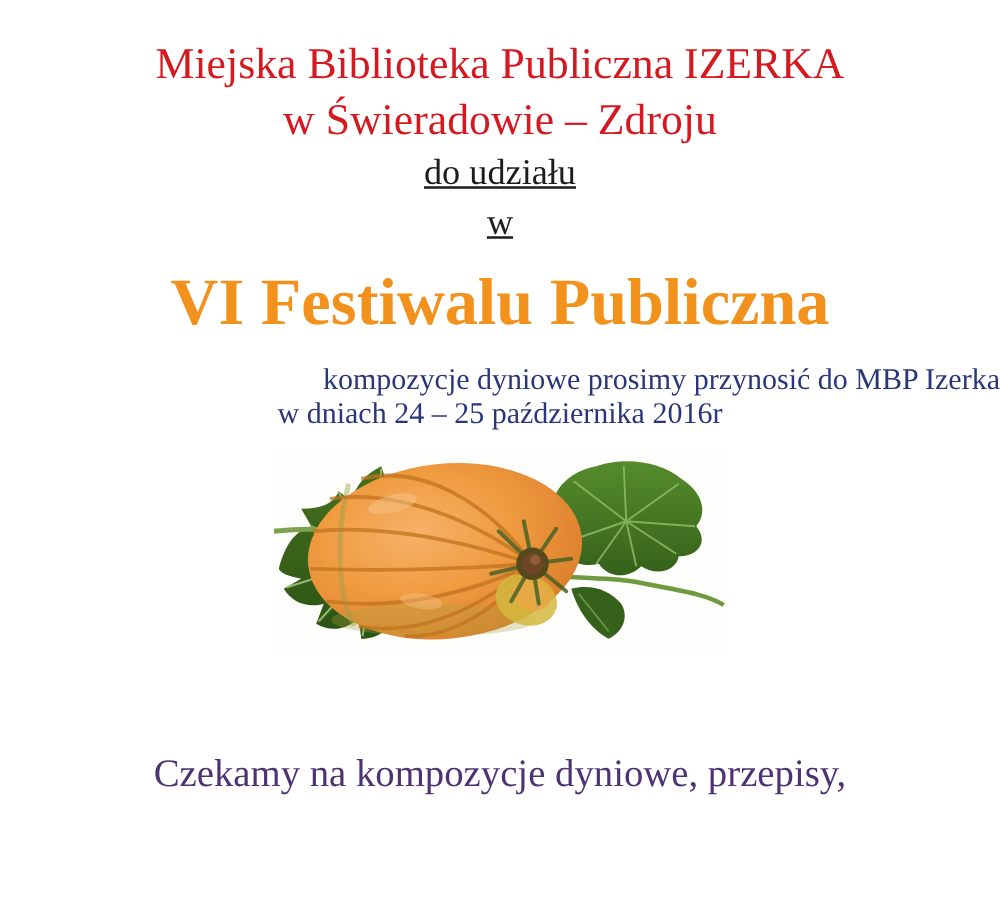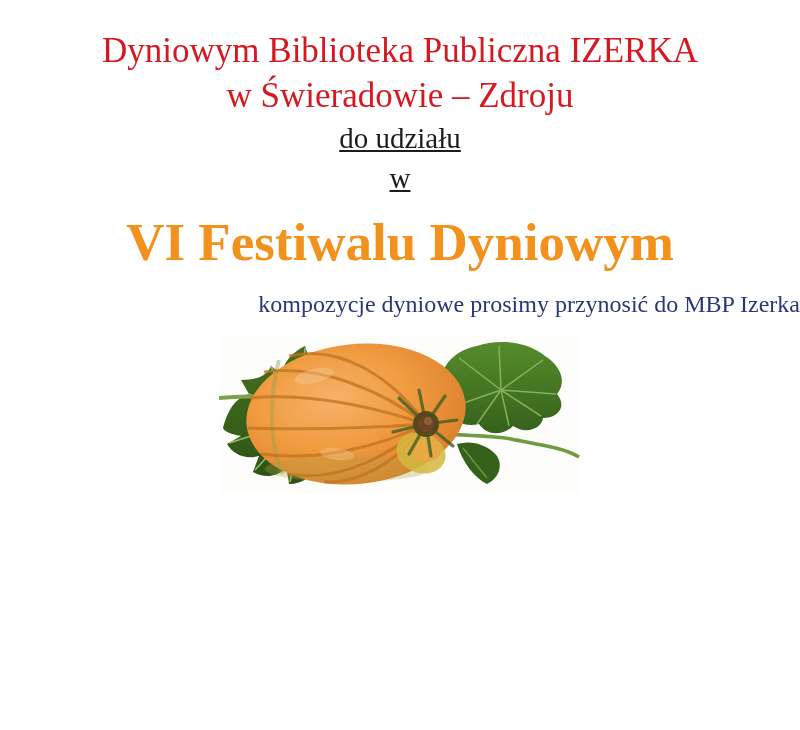--- a/index.html
+++ b/index.html
@@ -64,29 +64,30 @@
     font-size: 31px;
     line-height: 36px;
   }
   .purple.first { margin-top: 80px; }
 </style>
 </head>
 <body>
 
 <div class="poster">
 
-  <div class="hdr first">Dyniowym Biblioteka Publiczna IZERKA</div>
+  <div class="hdr first">Miejska Biblioteka Publiczna IZERKA</div>
   <div class="hdr">w Świeradowie – Zdroju</div>
 
   <div class="black">do udziału</div>
   <div class="black">w</div>
 
-  <h1 class="title">VI Festiwalu Dyniowym</h1>
+  <h1 class="title">VI Festiwalu Publiczna</h1>
 
   <div class="navy first">kompozycje dyniowe prosimy przynosić do MBP Izerka</div>
+  <div class="navy">w dniach 24 – 25 października 2016r</div>
 
   <div class="photo">
     <svg width="362" height="158" viewBox="0 0 362 158" xmlns="http://www.w3.org/2000/svg">
       <defs>
         <radialGradient id="pumpGrad" cx="40%" cy="38%" r="75%">
           <stop offset="0%" stop-color="#f6b269"></stop>
           <stop offset="45%" stop-color="#f09c41"></stop>
           <stop offset="80%" stop-color="#e18530"></stop>
           <stop offset="100%" stop-color="#ce7626"></stop>
         </radialGradient>
@@ -165,14 +166,15 @@
         <line x1="207" y1="88" x2="190" y2="118"></line>
         <line x1="207" y1="88" x2="174" y2="96"></line>
       </g>
 
       <circle cx="207" cy="88" r="13" fill="#56491c"></circle>
       <circle cx="207" cy="88" r="8.5" fill="#6f4526"></circle>
       <circle cx="209" cy="85" r="4" fill="#8f5e35"></circle>
     </svg>
   </div>
 
+  <div class="purple first">Czekamy na kompozycje dyniowe, przepisy,</div>
 
 </div>
 
 </body></html>

